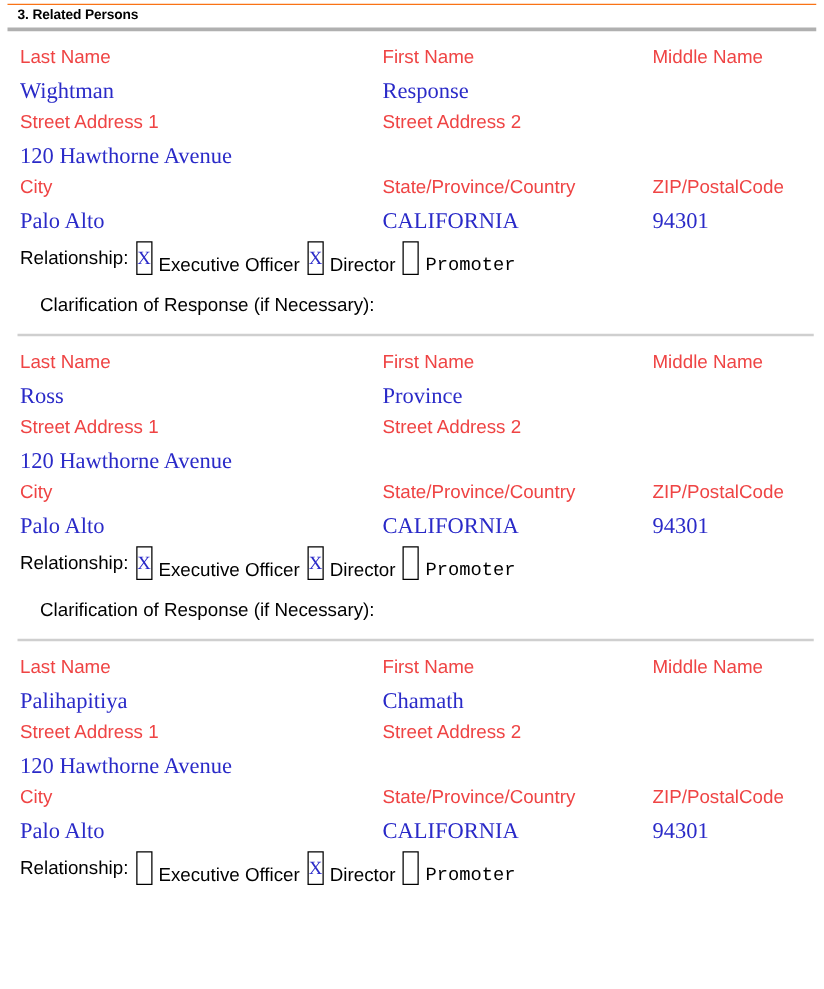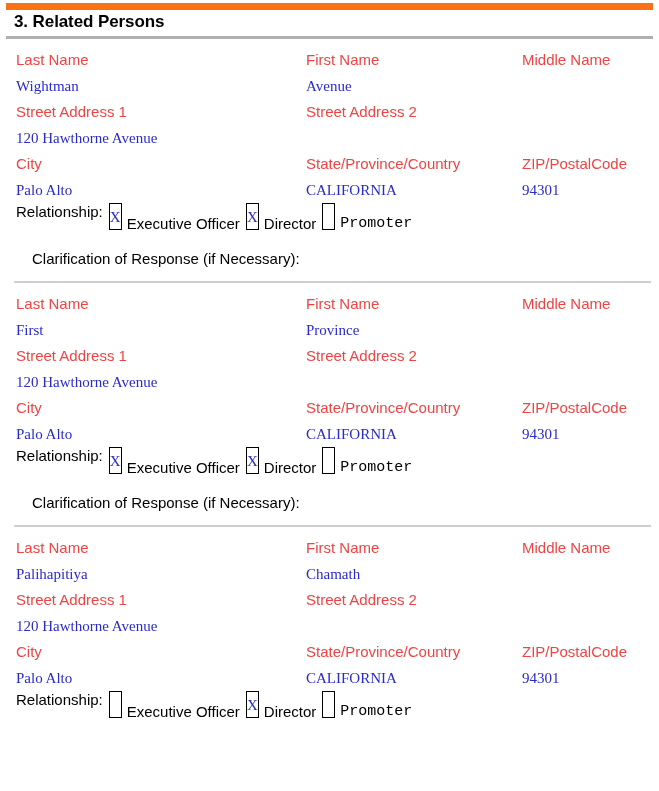--- a/index.html
+++ b/index.html
@@ -17,23 +17,23 @@
 
   .page {
     width: 659px;
     position: relative;
   }
 
   
   .section-header {
     margin: 3px 6px 0 6px;
     padding: 2px 0 4px 8px;
-    border-top: 7px solid #f97316;
+    border-top: 1px solid #f97316;
     border-bottom: 3px solid #b0b0b0;
-    font-size: 17px;
+    font-size: 11px;
     font-weight: bold;
     letter-spacing: -0.1px;
     color: #000000;
   }
 
   
   .person-block {
     padding: 0 0 0 0;
   }
   .block-divider {
@@ -57,31 +57,32 @@
   .c2 { left: 262px; margin-left: 44px; }
   .c3 { left: 522px; }
 
   .label {
     font-family: "Liberation Sans", sans-serif;
     font-size: 15px;
     color: #ef4444;
   }
   .value {
     font-family: "Liberation Serif", serif;
-    font-size: 15px;
+    font-size: 18px;
     color: #2a2ac8;
     text-align: center;
   }
 
   
   .relationship-row {
     position: relative;
     height: 34px;
     padding-left: 16px;
     display: flex;
+    align-items: center;
   }
   .rel-label {
     font-family: "Liberation Sans", sans-serif;
     font-size: 15px;
     margin-right: 6px;
   }
   .checkbox {
     display: inline-block;
     width: 13px;
     height: 27px;
@@ -123,21 +124,21 @@
     <div class="spacer-sm"></div>
 
     <div class="grid-row">
       <span class="cell c1 label">Last Name</span>
       <span class="cell c2 label">First Name</span>
       <span class="cell c3 label">Middle Name</span>
     </div>
 
     <div class="grid-row">
       <span class="cell c1 value">Wightman</span>
-      <span class="cell c2 value">Avenue</span>
+      <span class="cell c2 value">Response</span>
       <span class="cell c3 value"></span>
     </div>
 
     <div class="grid-row">
       <span class="cell c1 label">Street Address 1</span>
       <span class="cell c2 label">Street Address 2</span>
     </div>
 
     <div class="grid-row">
       <span class="cell c1 value">120 Hawthorne Avenue</span>
@@ -174,21 +175,21 @@
   <div class="person-block">
     <div class="spacer-sm"></div>
 
     <div class="grid-row">
       <span class="cell c1 label">Last Name</span>
       <span class="cell c2 label">First Name</span>
       <span class="cell c3 label">Middle Name</span>
     </div>
 
     <div class="grid-row">
-      <span class="cell c1 value">First</span>
+      <span class="cell c1 value">Ross</span>
       <span class="cell c2 value">Province</span>
       <span class="cell c3 value"></span>
     </div>
 
     <div class="grid-row">
       <span class="cell c1 label">Street Address 1</span>
       <span class="cell c2 label">Street Address 2</span>
     </div>
 
     <div class="grid-row">

